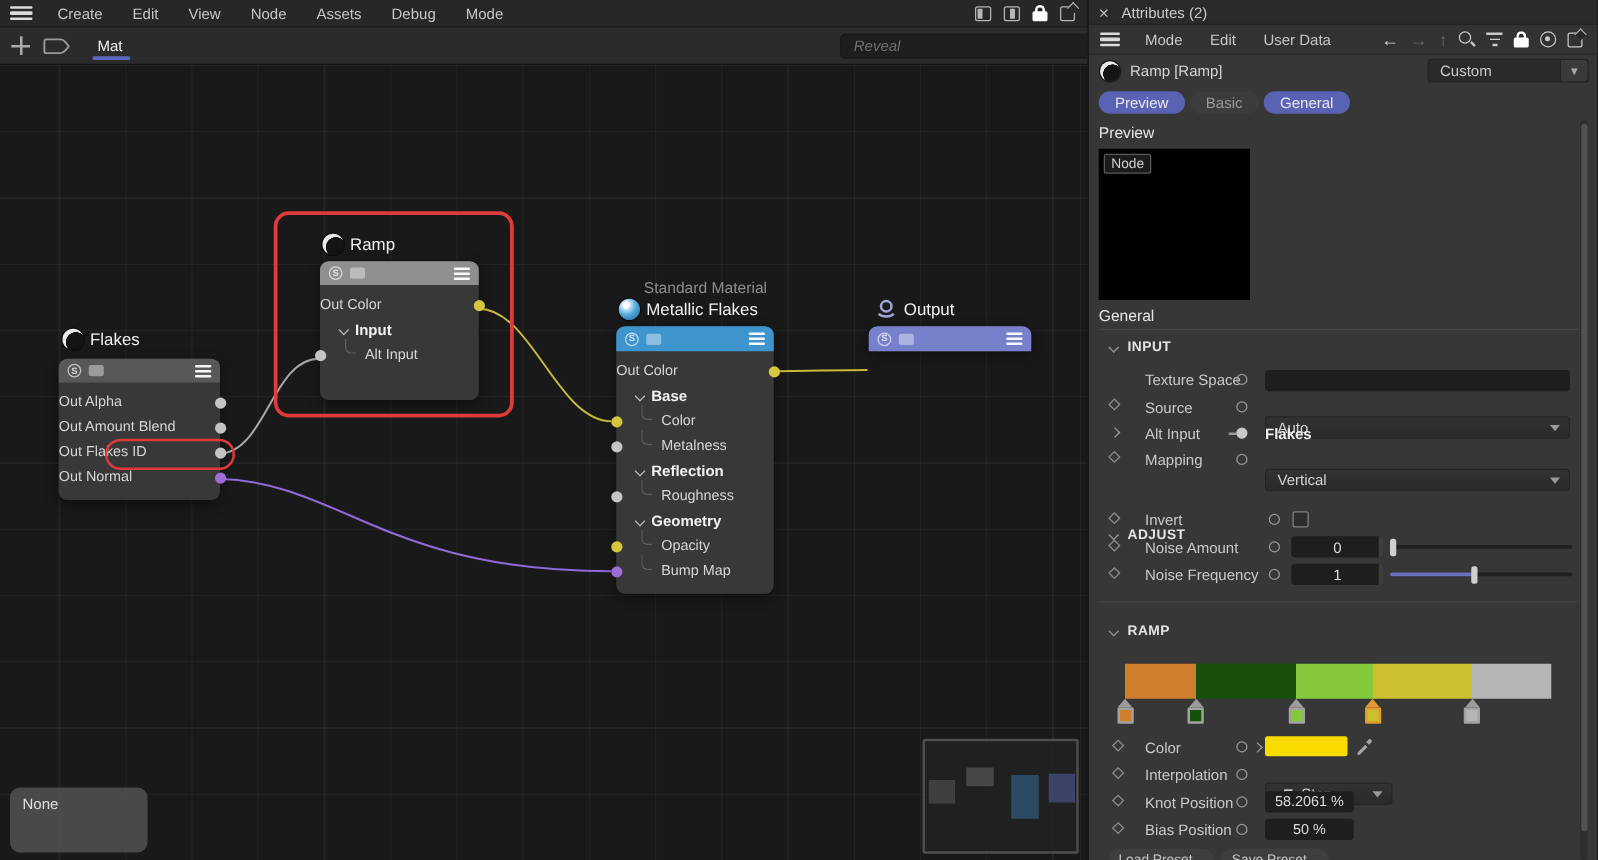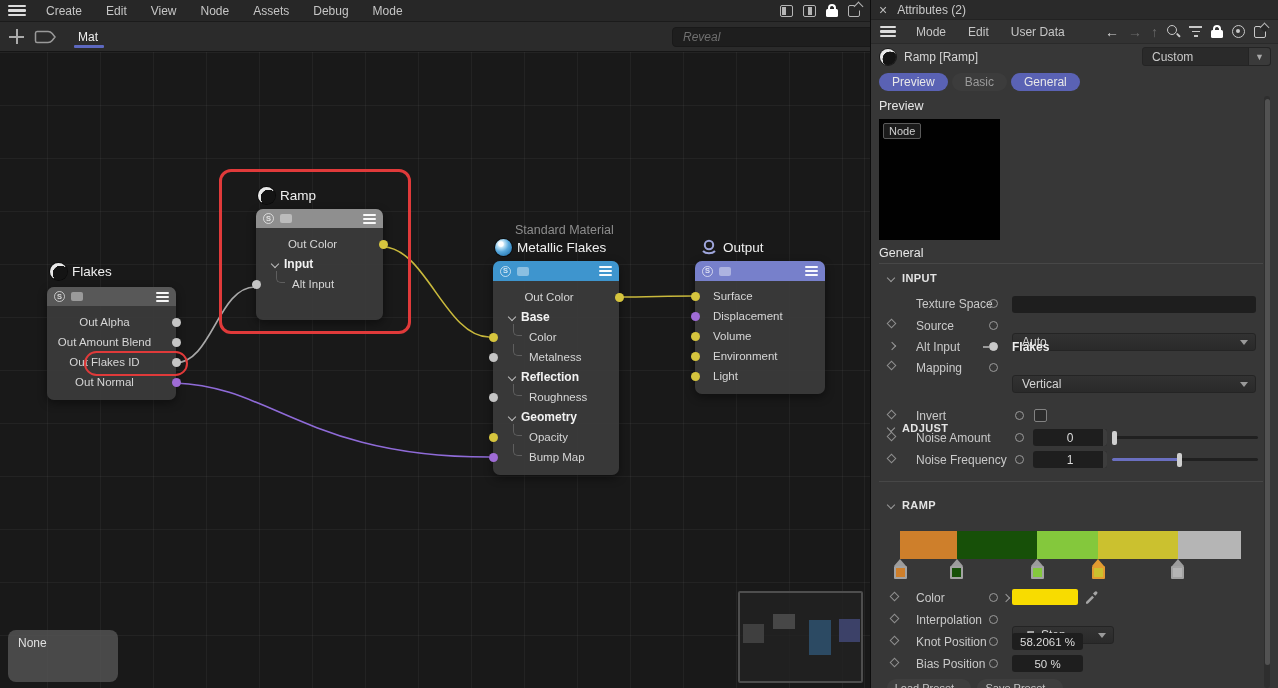--- a/index.html
+++ b/index.html
@@ -53,21 +53,21 @@
   .head-sel{background:#8f8f8f;}
   .head-blue{background:#3e95ce;height:20px;}
   .head-purple{background:#7780cb;height:20px;}
   .s-badge{width:11px;height:11px;border:1.6px solid rgba(255,255,255,0.65);border-radius:50%;color:rgba(255,255,255,0.75);
     font-size:7.5px;font-weight:bold;display:flex;align-items:center;justify-content:center;line-height:1;}
   .img-badge{width:12px;height:9px;background:rgba(255,255,255,0.4);border-radius:2px;}
   .head-menu{margin-left:auto;width:13px;height:10px;display:flex;flex-direction:column;justify-content:space-between;}
   .head-menu i{display:block;height:2px;background:rgba(255,255,255,0.95);border-radius:1px;}
   .node-rows{padding-top:6px;padding-bottom:8px;position:relative;}
   .prow{position:relative;height:20px;display:flex;align-items:center;color:#d6d6d6;font-size:11.5px;}
-  .prow.r{justify-content:center;padding-right:14px;}
+  .prow.r{justify-content:flex-start;padding-right:14px;}
   .prow.l{padding-left:18px;}
   .prow.group{padding-left:16px;color:#f2f2f2;font-weight:bold;font-size:12px;}
   .prow.child{padding-left:36px;}
   .dot{position:absolute;top:50%;margin-top:-4.5px;width:9px;height:9px;border-radius:50%;z-index:6;}
   .dot.right{right:-4.5px;} .dot.left{left:-4.5px;}
   .dot.gray{background:#c4c4c4;} .dot.yellow{background:#d6c53e;} .dot.purple{background:#9f6cd6;}
   .chev{display:inline-block;width:6px;height:6px;border-left:1.6px solid #bdbdbd;border-bottom:1.6px solid #bdbdbd;transform:rotate(-45deg);margin-right:6px;flex:0 0 auto;}
   .chev.dim{border-color:#9a9a9a;}
   .elbow{position:absolute;left:20px;top:-3px;width:9px;height:12px;border-left:1px solid #5e5e5e;border-bottom:1px solid #5e5e5e;border-bottom-left-radius:5px;}
   .redbox{position:absolute;border:3px solid #e03a3a;border-radius:12px;z-index:8;pointer-events:none;}
@@ -304,42 +304,20 @@
     <div class="node" style="left:695px;top:261px;width:130px;">
       <div class="node-head head-purple">
         <span class="s-badge">S</span>
         <span class="img-badge"></span>
         <span class="head-menu">
             <i></i>
             <i></i>
             <i></i>
           </span>
       </div>
-      <div class="node-rows" style="padding-top:5px;">
-        <div class="prow l">
-            <span class="dot left yellow"></span>
-            <span>Surface</span>
-          </div>
-        <div class="prow l">
-            <span class="dot left purple"></span>
-            <span>Displacement</span>
-          </div>
-        <div class="prow l">
-            <span class="dot left yellow"></span>
-            <span>Volume</span>
-          </div>
-        <div class="prow l">
-            <span class="dot left yellow"></span>
-            <span>Environment</span>
-          </div>
-        <div class="prow l">
-            <span class="dot left yellow"></span>
-            <span>Light</span>
-          </div>
-      </div>
     </div>
 
     <div class="none-box"><span>None</span></div>
     <div class="minimap">
       <div class="mr" style="left:3px;top:31px;width:21px;height:19px;background:#3f3f3f;"></div>
       <div class="mr" style="left:33px;top:21px;width:22px;height:15px;background:#474747;"></div>
       <div class="mr" style="left:69px;top:27px;width:22px;height:35px;background:#2c4a63;"></div>
       <div class="mr" style="left:99px;top:26px;width:21px;height:23px;background:#3c4168;"></div>
     </div>
   </div>

